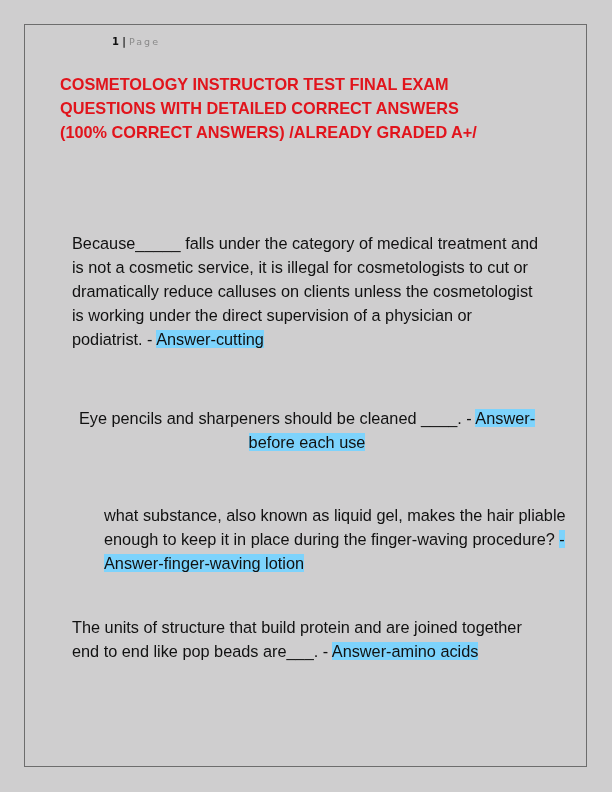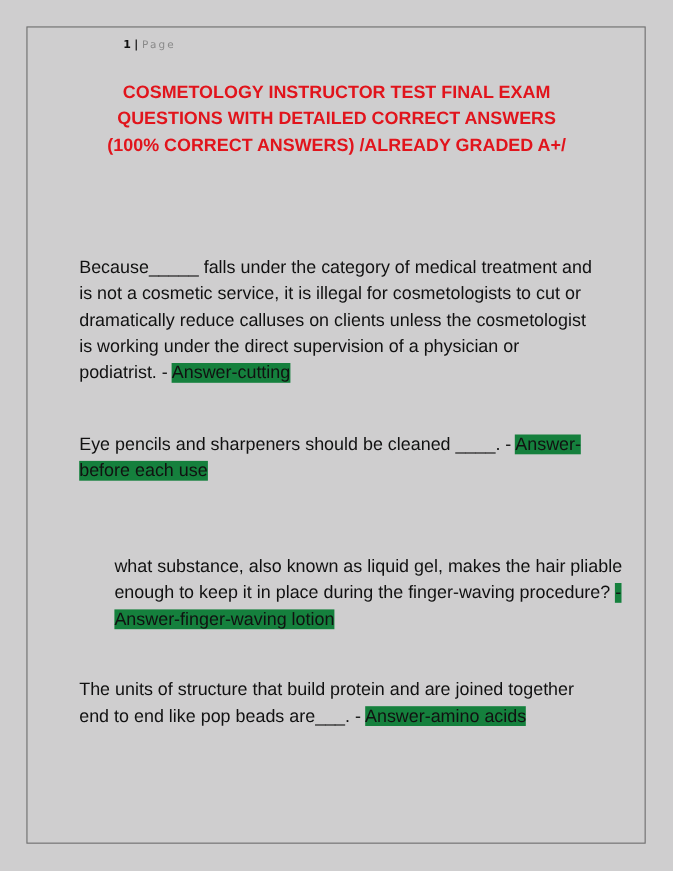--- a/index.html
+++ b/index.html
@@ -1,23 +1,23 @@
 <!DOCTYPE html>
 <html><head>
 <meta charset="utf-8">
 <style>
   html, body { margin:0; padding:0; }
   body { width:612px; height:792px; background:#cfcecf; position:relative; overflow:hidden; font-family:"Liberation Sans", sans-serif; }
   .page-border { position:absolute; left:24px; top:24px; width:563px; height:743px; border:1px solid #6d6d6d; box-sizing:border-box; }
   .page-num { position:absolute; left:72px; top:36px; font-size:10px; font-family:"DejaVu Sans", sans-serif; color:#111;margin-left:40px; }
   .page-num .sep { font-weight:bold; }
   .page-num .pg { color:#8a8a8a; letter-spacing:2px; font-size:9.5px; }
-  .title { position:absolute; left:60px; width:492px; top:72px; text-align:center; color:#e1141c; font-weight:bold; font-size:16.3px; line-height:24px; }
+  .title { position:absolute; left:60px; width:492px; top:72px; color:#e1141c; font-weight:bold; font-size:16.3px; line-height:24px; }
   .qa { position:absolute; left:72px; width:470px; font-size:16.3px; line-height:24px; color:#111; }
-  .hl { background:#15803d; }
+  .hl { background:#7dd3fc; }
 </style>
 </head>
 <body>
 
 <div class="page-border"></div>
 
 <div class="page-num">
   <span class="sep">1</span>
   <span class="sep">|</span>
   <span class="pg">Page</span>
@@ -26,21 +26,21 @@
 <div class="title">
   <div>COSMETOLOGY INSTRUCTOR TEST FINAL EXAM</div>
   <div>QUESTIONS WITH DETAILED CORRECT ANSWERS</div>
   <div>(100% CORRECT ANSWERS) /ALREADY GRADED A+/</div>
 </div>
 
 <div class="qa" style="top:231px;">
   <span>Because_____ falls under the category of medical treatment and is not a cosmetic service, it is illegal for cosmetologists to cut or dramatically reduce calluses on clients unless the cosmetologist is working under the direct supervision of a physician or podiatrist. - </span><span class="hl">Answer-cutting</span>
 </div>
 
-<div class="qa" style="top:392px;">
+<div class="qa" style="top:406px;text-align:center;">
   <span>Eye pencils and sharpeners should be cleaned ____. - </span><span class="hl">Answer-before each use</span>
 </div>
 
 <div class="qa" style="top:503px;margin-left:32px;">
   <span>what substance, also known as liquid gel, makes the hair pliable enough to keep it in place during the finger-waving procedure? </span><span class="hl">- Answer-finger-waving lotion</span>
 </div>
 
 <div class="qa" style="top:615px;">
   <span>The units of structure that build protein and are joined together end to end like pop beads are___. - </span><span class="hl">Answer-amino acids</span>
 </div>

